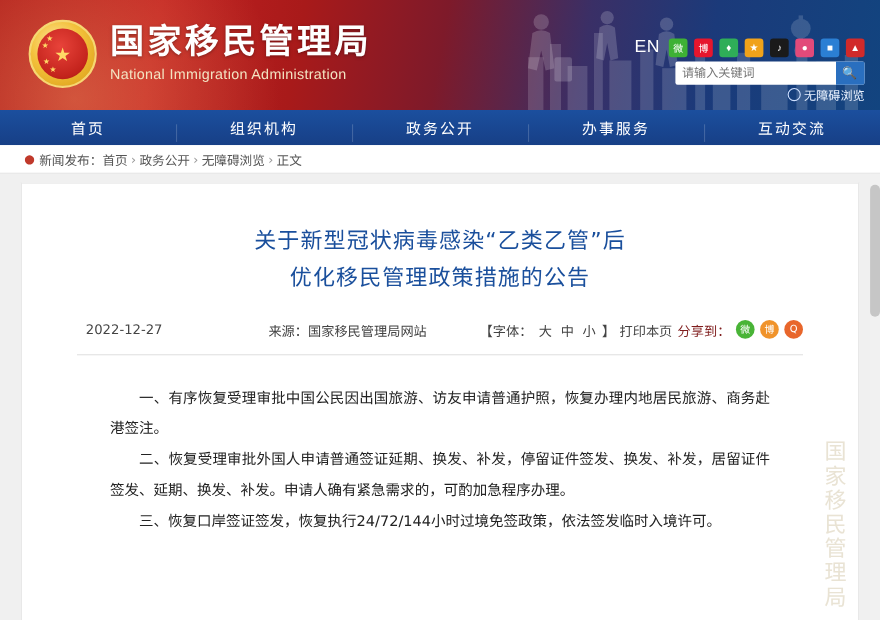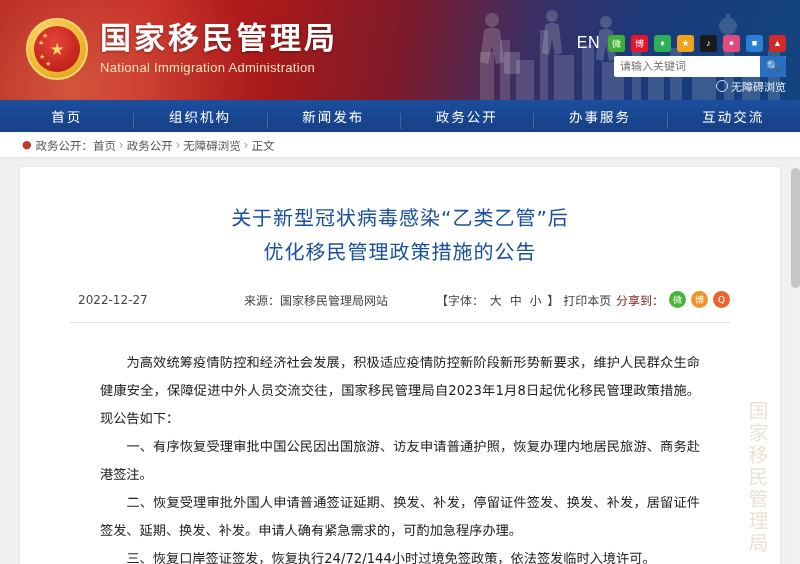--- a/index.html
+++ b/index.html
@@ -337,29 +337,28 @@
 
     <div class="accessible">
       <span class="eye"></span>
       <span>无障碍浏览</span>
     </div>
   </div>
 
   <div class="nav">
     <div class="nav-item">首页</div>
     <div class="nav-item">组织机构</div>
-    <div class="nav-item">新闻发布</div>
     <div class="nav-item">政务公开</div>
     <div class="nav-item">办事服务</div>
     <div class="nav-item">互动交流</div>
   </div>
 
   <div class="crumb-bar">
     <span class="crumb-home">●</span>
-    <span>政务公开：</span>
+    <span>新闻发布：</span>
     <a>首页</a>
     <span class="crumb-sep">›</span>
     <a>政务公开</a>
     <span class="crumb-sep">›</span>
     <a>无障碍浏览</a>
     <span class="crumb-sep">›</span>
     <span class="crumb-cur">正文</span>
   </div>
 
   <div class="content-wrap">
@@ -389,21 +388,20 @@
           <span class="lbl">分享到：</span>
           <span class="share-icon sh-wechat">微</span>
           <span class="share-icon sh-weibo">博</span>
           <span class="share-icon sh-qq">Q</span>
         </span>
       </div>
 
       <div class="divider"></div>
 
       <div class="body">
-        <p>为高效统筹疫情防控和经济社会发展，积极适应疫情防控新阶段新形势新要求，维护人民群众生命健康安全，保障促进中外人员交流交往，国家移民管理局自2023年1月8日起优化移民管理政策措施。现公告如下：</p>
         <p>一、有序恢复受理审批中国公民因出国旅游、访友申请普通护照，恢复办理内地居民旅游、商务赴港签注。</p>
         <p>二、恢复受理审批外国人申请普通签证延期、换发、补发，停留证件签发、换发、补发，居留证件签发、延期、换发、补发。申请人确有紧急需求的，可酌加急程序办理。</p>
         <p>三、恢复口岸签证签发，恢复执行24/72/144小时过境免签政策，依法签发临时入境许可。</p>
 
       </div>
     </div>
   </div>
 
   <div class="scrollbar-track"></div>
   <div class="scrollbar-thumb"></div>

